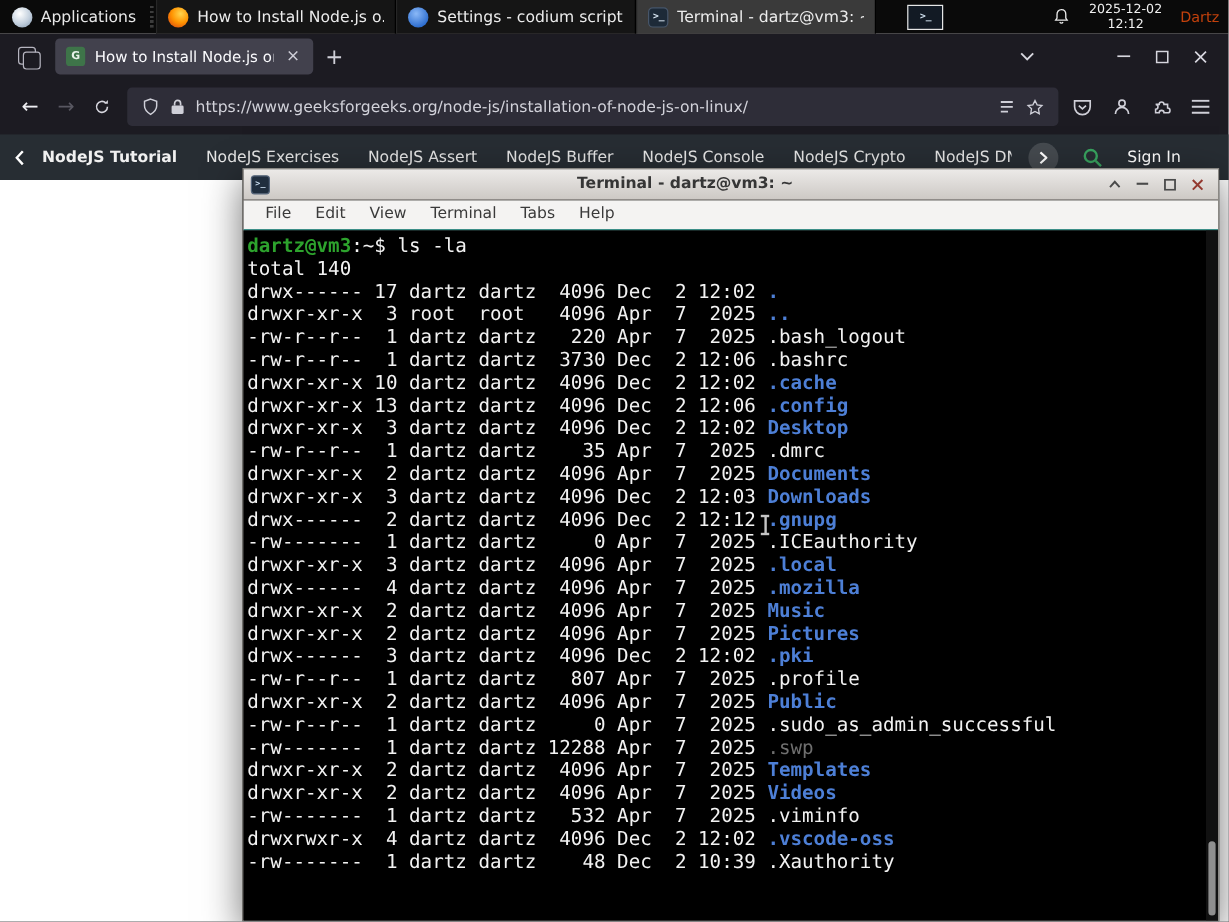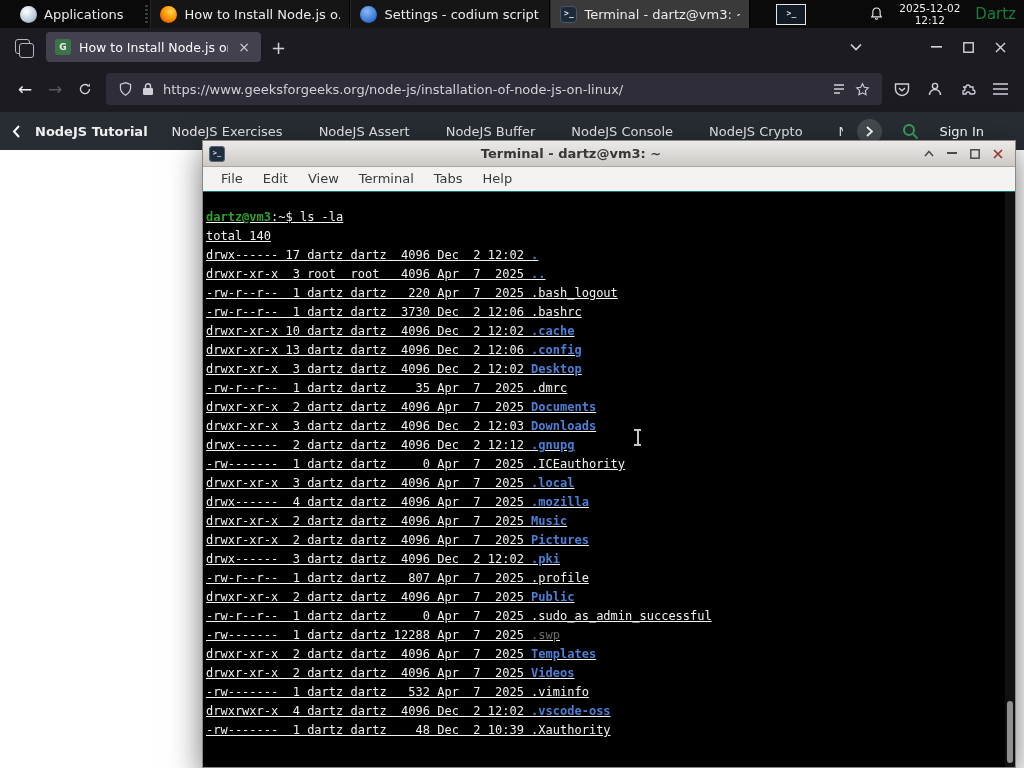--- a/index.html
+++ b/index.html
@@ -3,21 +3,21 @@
 <meta charset="utf-8">
 <style>
   * { box-sizing: border-box; margin: 0; padding: 0; }
   html,body { width:1024px; height:768px; overflow:hidden; }
   body { font-family:"DejaVu Sans", sans-serif; background:#fff; }
   #screen { position:relative; width:1024px; height:768px; overflow:hidden; background:#fff; }
 
   
   #panel { position:absolute; top:0; left:0; width:1024px; height:28px; background:#0a0a0a;
            display:flex; align-items:stretch; color:#e8e8e8; z-index:40; font-size:13px; }
-  .apps-btn { display:flex; align-items:center; gap:7px; padding:0 20px; cursor:default; }
+  .apps-btn { display:flex; align-items:center; gap:7px; padding:0 10px; cursor:default; }
   .apps-icon { width:17px; height:17px; border-radius:50%;
                background:radial-gradient(circle at 38% 32%, #ffffff, #c2cfdd 55%, #8fa3b8 90%); }
   .panel-sep { width:3px; margin:5px 2px;
                background:repeating-linear-gradient(to bottom,#3c3c3c 0 2px, transparent 2px 4px); }
   #tasks { display:flex; align-items:stretch; }
   .task { width:200px; display:flex; align-items:center; gap:7px; padding:0 9px;
           background:#151515; border-right:1px solid #000; border-left:1px solid #262626; }
   .task.active { background:#3a3a3a; }
   .tlabel { font-size:13px; color:#ececec; white-space:nowrap; overflow:hidden; }
   .ticon { width:17px; height:17px; border-radius:4px; flex:0 0 auto;
@@ -27,21 +27,21 @@
   .ticon.settings { border-radius:50%;
            background:radial-gradient(circle at 40% 32%, #8ab8f7, #2f6fd0 72%); }
   .ticon.terminal { background:#1d2a38; color:#d8e6f2; border:1px solid #47566a;
            font:bold 8px/1 "DejaVu Sans Mono", monospace; }
   .systray { display:flex; align-items:center; margin-left:26px; }
   .tray-icon { width:30px; height:21px; border:1px solid #e6e6e6; background:#121a24;
            display:flex; align-items:center; justify-content:center;
            color:#cfe0ee; font:bold 8px/1 "DejaVu Sans Mono", monospace; }
   .panel-right { margin-left:auto; display:flex; align-items:center; gap:15px; padding-right:8px; }
   .clock { text-align:center; font-size:10.5px; line-height:12px; color:#f0f0f0; }
-  .panel-user { font-size:15px; color:#15803d; }
+  .panel-user { font-size:12px; color:#c2410c; }
 
   
   #firefox { position:absolute; top:28px; left:0; width:1024px; height:740px;
              display:flex; flex-direction:column; background:#1c1b22; }
   .tabstrip { height:38px; display:flex; align-items:center; padding:0 8px; flex:0 0 auto; }
   .ffview { width:22px; height:22px; margin:0 12px 0 4px; position:relative; }
   .ffview::before { content:""; position:absolute; left:3px; top:3px; width:13px; height:13px;
              border:1.5px solid #b6b5c0; border-radius:3px; }
   .ffview::after { content:""; position:absolute; left:7px; top:7px; width:13px; height:13px;
              border:1.5px solid #b6b5c0; border-radius:3px; background:#1c1b22; }
@@ -85,22 +85,22 @@
   .term-app-icon { width:16px; height:16px; border-radius:3px; background:#202e3e;
             border:1px solid #55657a; color:#cfe3f5; display:flex; align-items:center;
             justify-content:center; font:bold 7px/1 "DejaVu Sans Mono",monospace; }
   .ttext { flex:1; text-align:center; font-size:13px; font-weight:bold; color:#363636;
            white-space:nowrap; overflow:hidden; }
   .tb { width:23px; height:20px; display:flex; align-items:center; justify-content:center; }
   .tmenu { height:25px; background:#f4f3f2; border-bottom:1px solid #0f766e; display:flex;
            align-items:flex-end; padding-left:8px; flex:0 0 auto; }
   .menu-item { padding:0 10px; font-size:13px; color:#3a3a3a; line-height:25px; }
   .tbody { flex:1; position:relative; background:#000; overflow:hidden; }
-  .tlines { padding:16px 14px 0 3px; font-family:"DejaVu Sans Mono", monospace;
-            font-size:12px; line-height:19px; color:#f2f2f2;text-decoration:underline; }
+  .tlines { padding:3px 14px 0 3px; font-family:"DejaVu Sans Mono", monospace;
+            font-size:16px; line-height:19px; color:#f2f2f2; }
   .tline { white-space:pre; }
   .green { color:#2da32d; font-weight:bold; }
   .dir   { color:#4d7fd6; font-weight:bold; }
   .dim   { color:#6f6f6f; }
   .plain { color:#f2f2f2; }
   .tscroll { position:absolute; top:0; right:0; bottom:0; width:10px; background:#111; }
   .thumb { position:absolute; right:2px; bottom:4px; width:6px; height:62px;
            background:#8f8f8f; border-radius:3px; }
 
   
@@ -248,21 +248,21 @@
     </div>
 
     <div class="sitenav">
       <span>
         <svg width="9" height="13" viewBox="0 0 9 13">
             <polyline points="7,1 2,6.5 7,12" fill="none" stroke="#ffffff" stroke-width="2"></polyline>
           </svg>
       </span>
       <div class="sn-items">
         <span class="nav-back">NodeJS Tutorial</span>
-        <span id="sitenav-items" style="display:flex;gap:36px">
+        <span id="sitenav-items" style="display:flex;gap:24px">
             <span class="nav-item">NodeJS Exercises</span>
             <span class="nav-item">NodeJS Assert</span>
             <span class="nav-item">NodeJS Buffer</span>
             <span class="nav-item">NodeJS Console</span>
             <span class="nav-item">NodeJS Crypto</span>
             <span class="nav-item">NodeJS DNS</span>
           </span>
       </div>
       <div class="sn-right">
         <span class="chev-circle">

